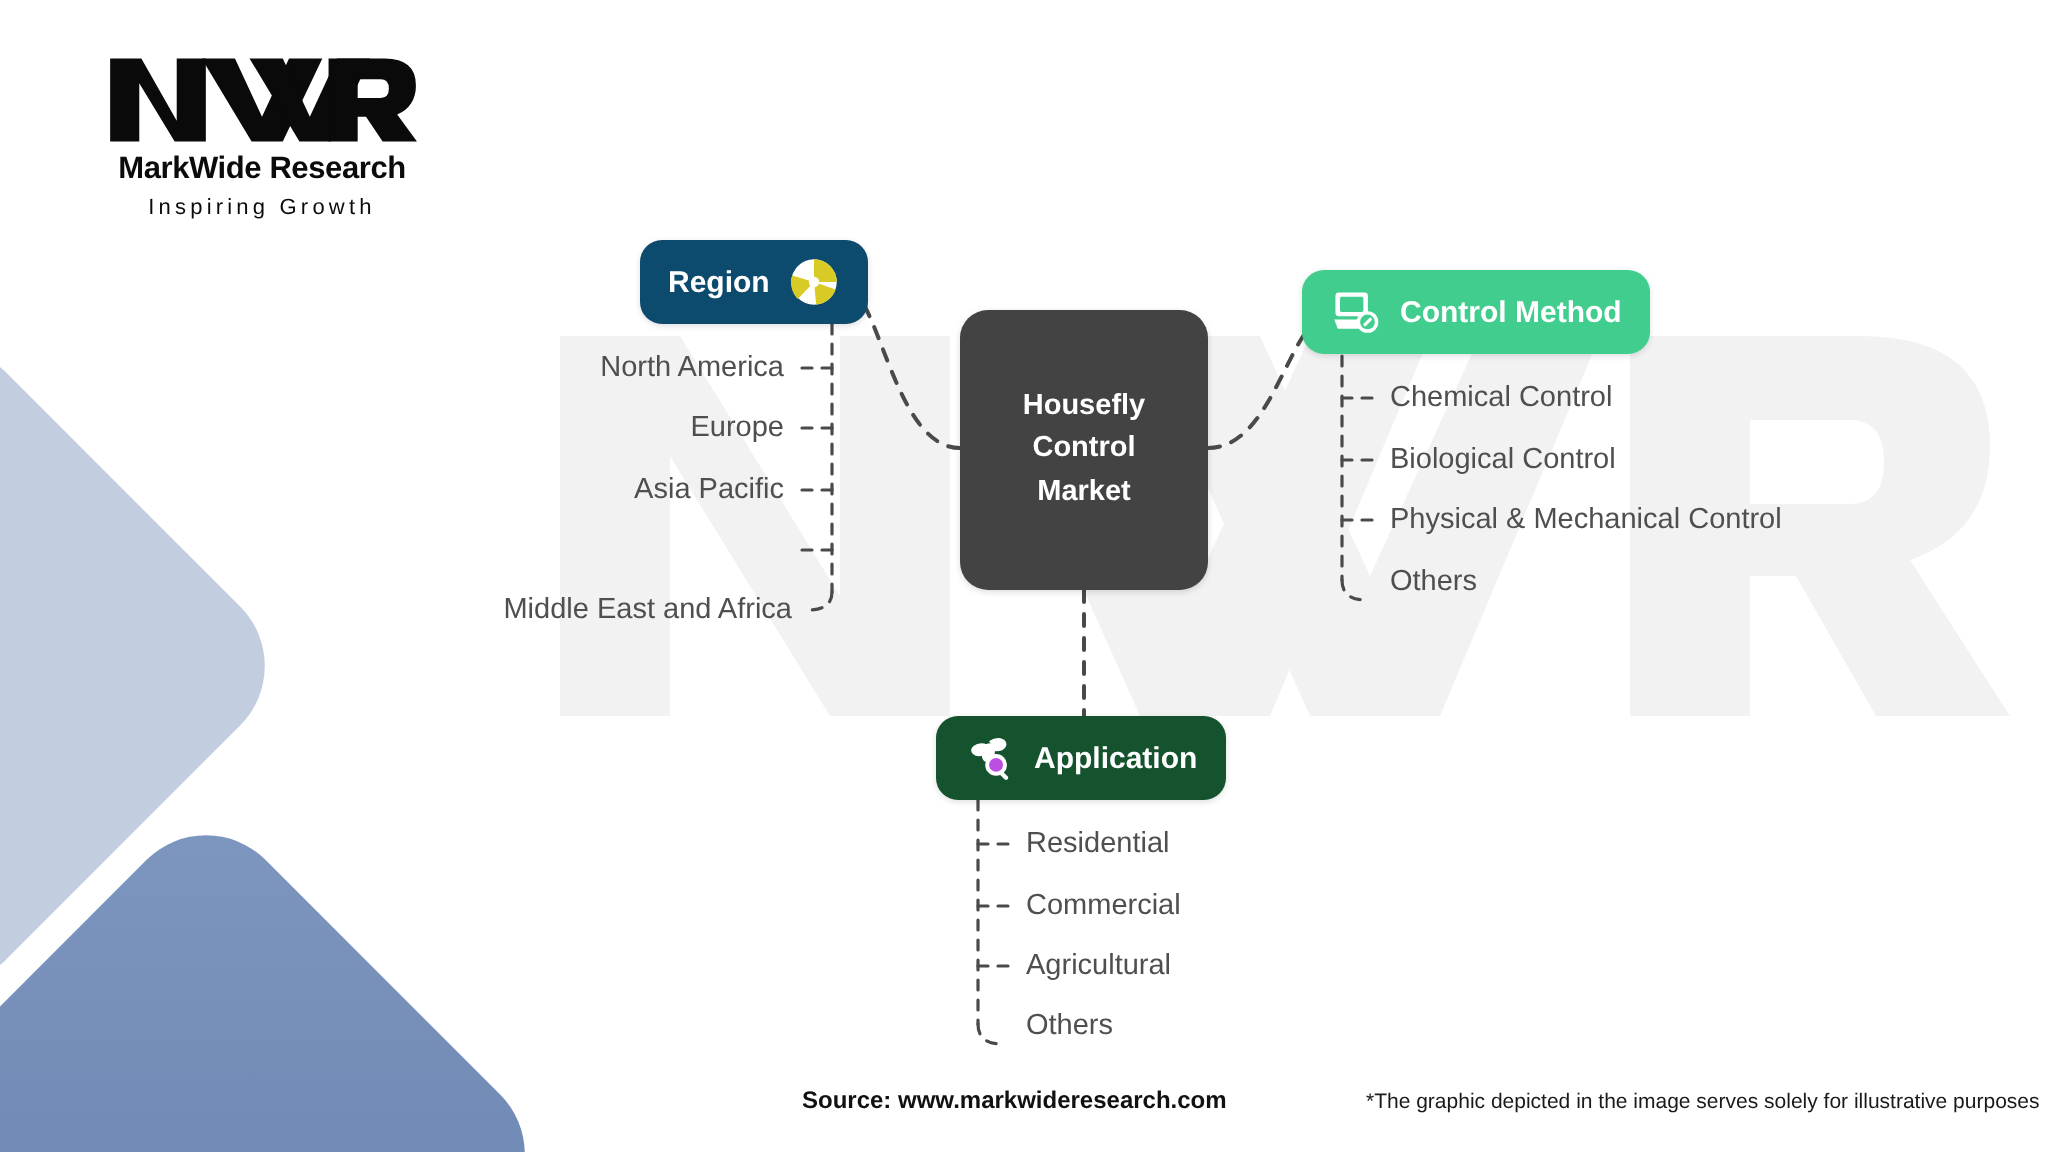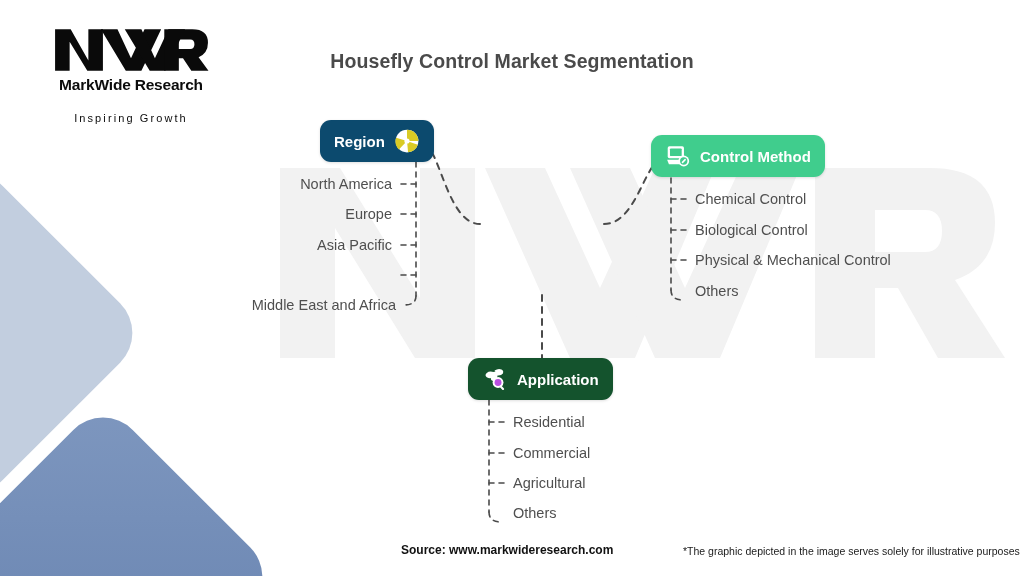--- a/index.html
+++ b/index.html
@@ -69,21 +69,21 @@
     text-align: center;
     letter-spacing: -0.2px;
     margin-top: 2px;
     font-family: "Liberation Sans", sans-serif;
   }
   .logo-tag {
     font-size: 11px;
     color: #0b0b0b;
     text-align: center;
     letter-spacing: 2.1px;
-    margin-top: 18px;
+    margin-top: 4px;
   }
 
   
   .page-title {
     position: absolute;
     left: 0;
     top: 50px;
     width: 1024px;
     text-align: center;
     font-size: 19.5px;
@@ -212,21 +212,20 @@
         <path d="M4 6 L34 6 L68 66 L68 6 L96 6 L96 86 L66 86 L32 30 L32 86 L4 86 Z"></path>
         <path d="M92 6 L124 6 L150 62 L176 6 L208 6 L170 86 L140 86 Z"></path>
         <path d="M138 6 L170 6 L196 62 L222 6 L254 6 L216 86 L186 86 Z"></path>
         <path d="M214 6 L268 6 Q298 6 298 32 Q298 52 280 60 L299 86 L266 86 L250 62 L242 62 L242 86 L214 86 Z M242 26 L242 44 L264 44 Q272 44 272 35 Q272 26 264 26 Z"></path>
       </g>
     </svg>
     <div class="logo-name">MarkWide Research</div>
     <div class="logo-tag">Inspiring Growth</div>
   </div>
 
-  <div class="page-title">Housefly Control Market Segmentation</div>
 
   <svg class="connectors" xmlns="http://www.w3.org/2000/svg">
 
     <path d="M480 224 C 448 224, 440 150, 424 143" fill="none" stroke="#4a4a4a" stroke-width="2" stroke-dasharray="6 6" stroke-linecap="round"></path>
 
     <path d="M604 224 C 636 224, 644 164, 662 158" fill="none" stroke="#4a4a4a" stroke-width="2" stroke-dasharray="6 6" stroke-linecap="round"></path>
 
     <path d="M542 295 L542 358" fill="none" stroke="#4a4a4a" stroke-width="2" stroke-dasharray="6 6" stroke-linecap="round"></path>
 
     <path d="M416 162 L416 296" fill="none" stroke="#4a4a4a" stroke-width="1.6" stroke-dasharray="5 5" stroke-linecap="round"></path>
@@ -242,20 +241,27 @@
     <path d="M671 260 L687 260" fill="none" stroke="#4a4a4a" stroke-width="1.6" stroke-dasharray="5 5" stroke-linecap="round"></path>
     <path d="M671 290 Q 671 300, 683 300" fill="none" stroke="#4a4a4a" stroke-width="1.6" stroke-dasharray="5 5" stroke-linecap="round"></path>
 
     <path d="M489 400 L489 512" fill="none" stroke="#4a4a4a" stroke-width="1.6" stroke-dasharray="5 5" stroke-linecap="round"></path>
     <path d="M489 422 L505 422" fill="none" stroke="#4a4a4a" stroke-width="1.6" stroke-dasharray="5 5" stroke-linecap="round"></path>
     <path d="M489 453 L505 453" fill="none" stroke="#4a4a4a" stroke-width="1.6" stroke-dasharray="5 5" stroke-linecap="round"></path>
     <path d="M489 483 L505 483" fill="none" stroke="#4a4a4a" stroke-width="1.6" stroke-dasharray="5 5" stroke-linecap="round"></path>
     <path d="M489 512 Q 489 522, 501 522" fill="none" stroke="#4a4a4a" stroke-width="1.6" stroke-dasharray="5 5" stroke-linecap="round"></path>
   </svg>
 
+  <div class="center-node">
+    <div>
+      <span>Housefly</span><br>
+      <span>Control</span><br>
+      <span>Market</span>
+    </div>
+  </div>
 
   <div class="badge badge-region">
     <span>Region</span>
     <svg class="badge-icon" viewBox="0 0 24 24" xmlns="http://www.w3.org/2000/svg">
       <circle cx="12" cy="12" r="10.5" fill="#ffffff"></circle>
       <path d="M12 1.5 A10.5 10.5 0 0 1 22.5 12 L12 12 Z" fill="#d9cb25"></path>
       <path d="M12 12 L22 15.5 A10.5 10.5 0 0 1 13 22.4 Z" fill="#d9cb25"></path>
       <path d="M12 12 L4.5 19.8 A10.5 10.5 0 0 1 2 9 Z" fill="#d9cb25"></path>
       <circle cx="12" cy="12" r="2.4" fill="#ffffff"></circle>
     </svg>

